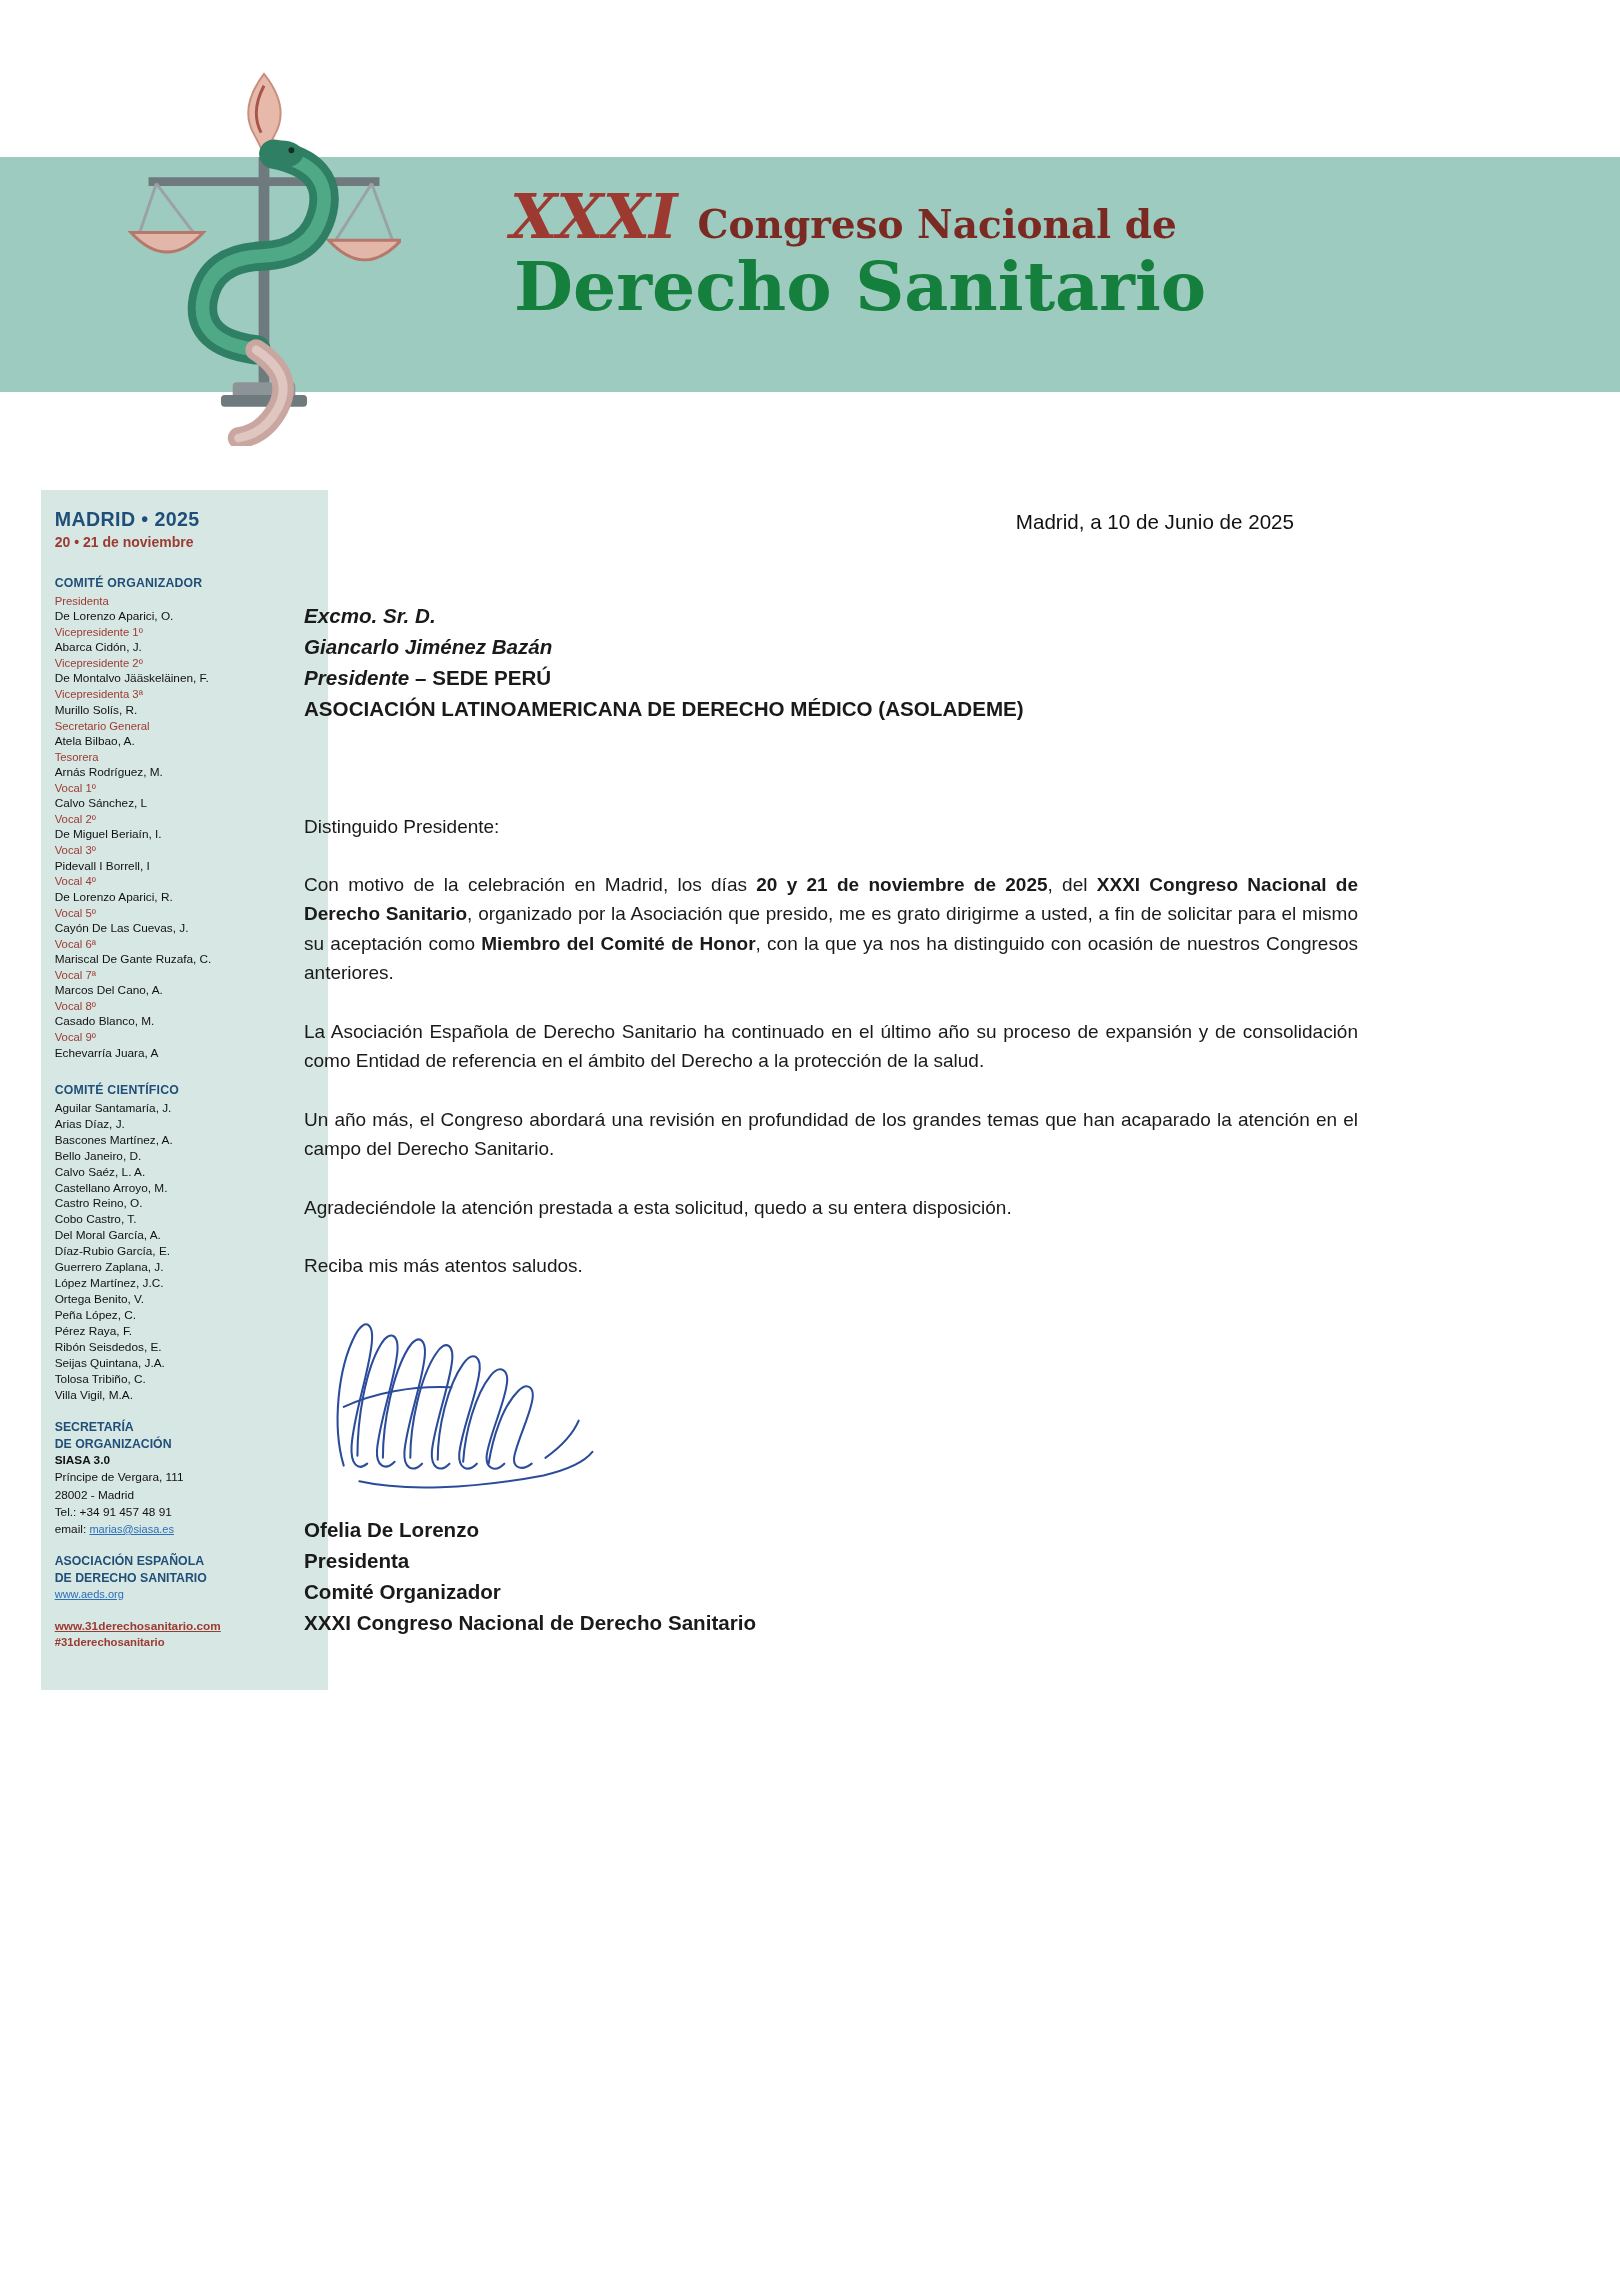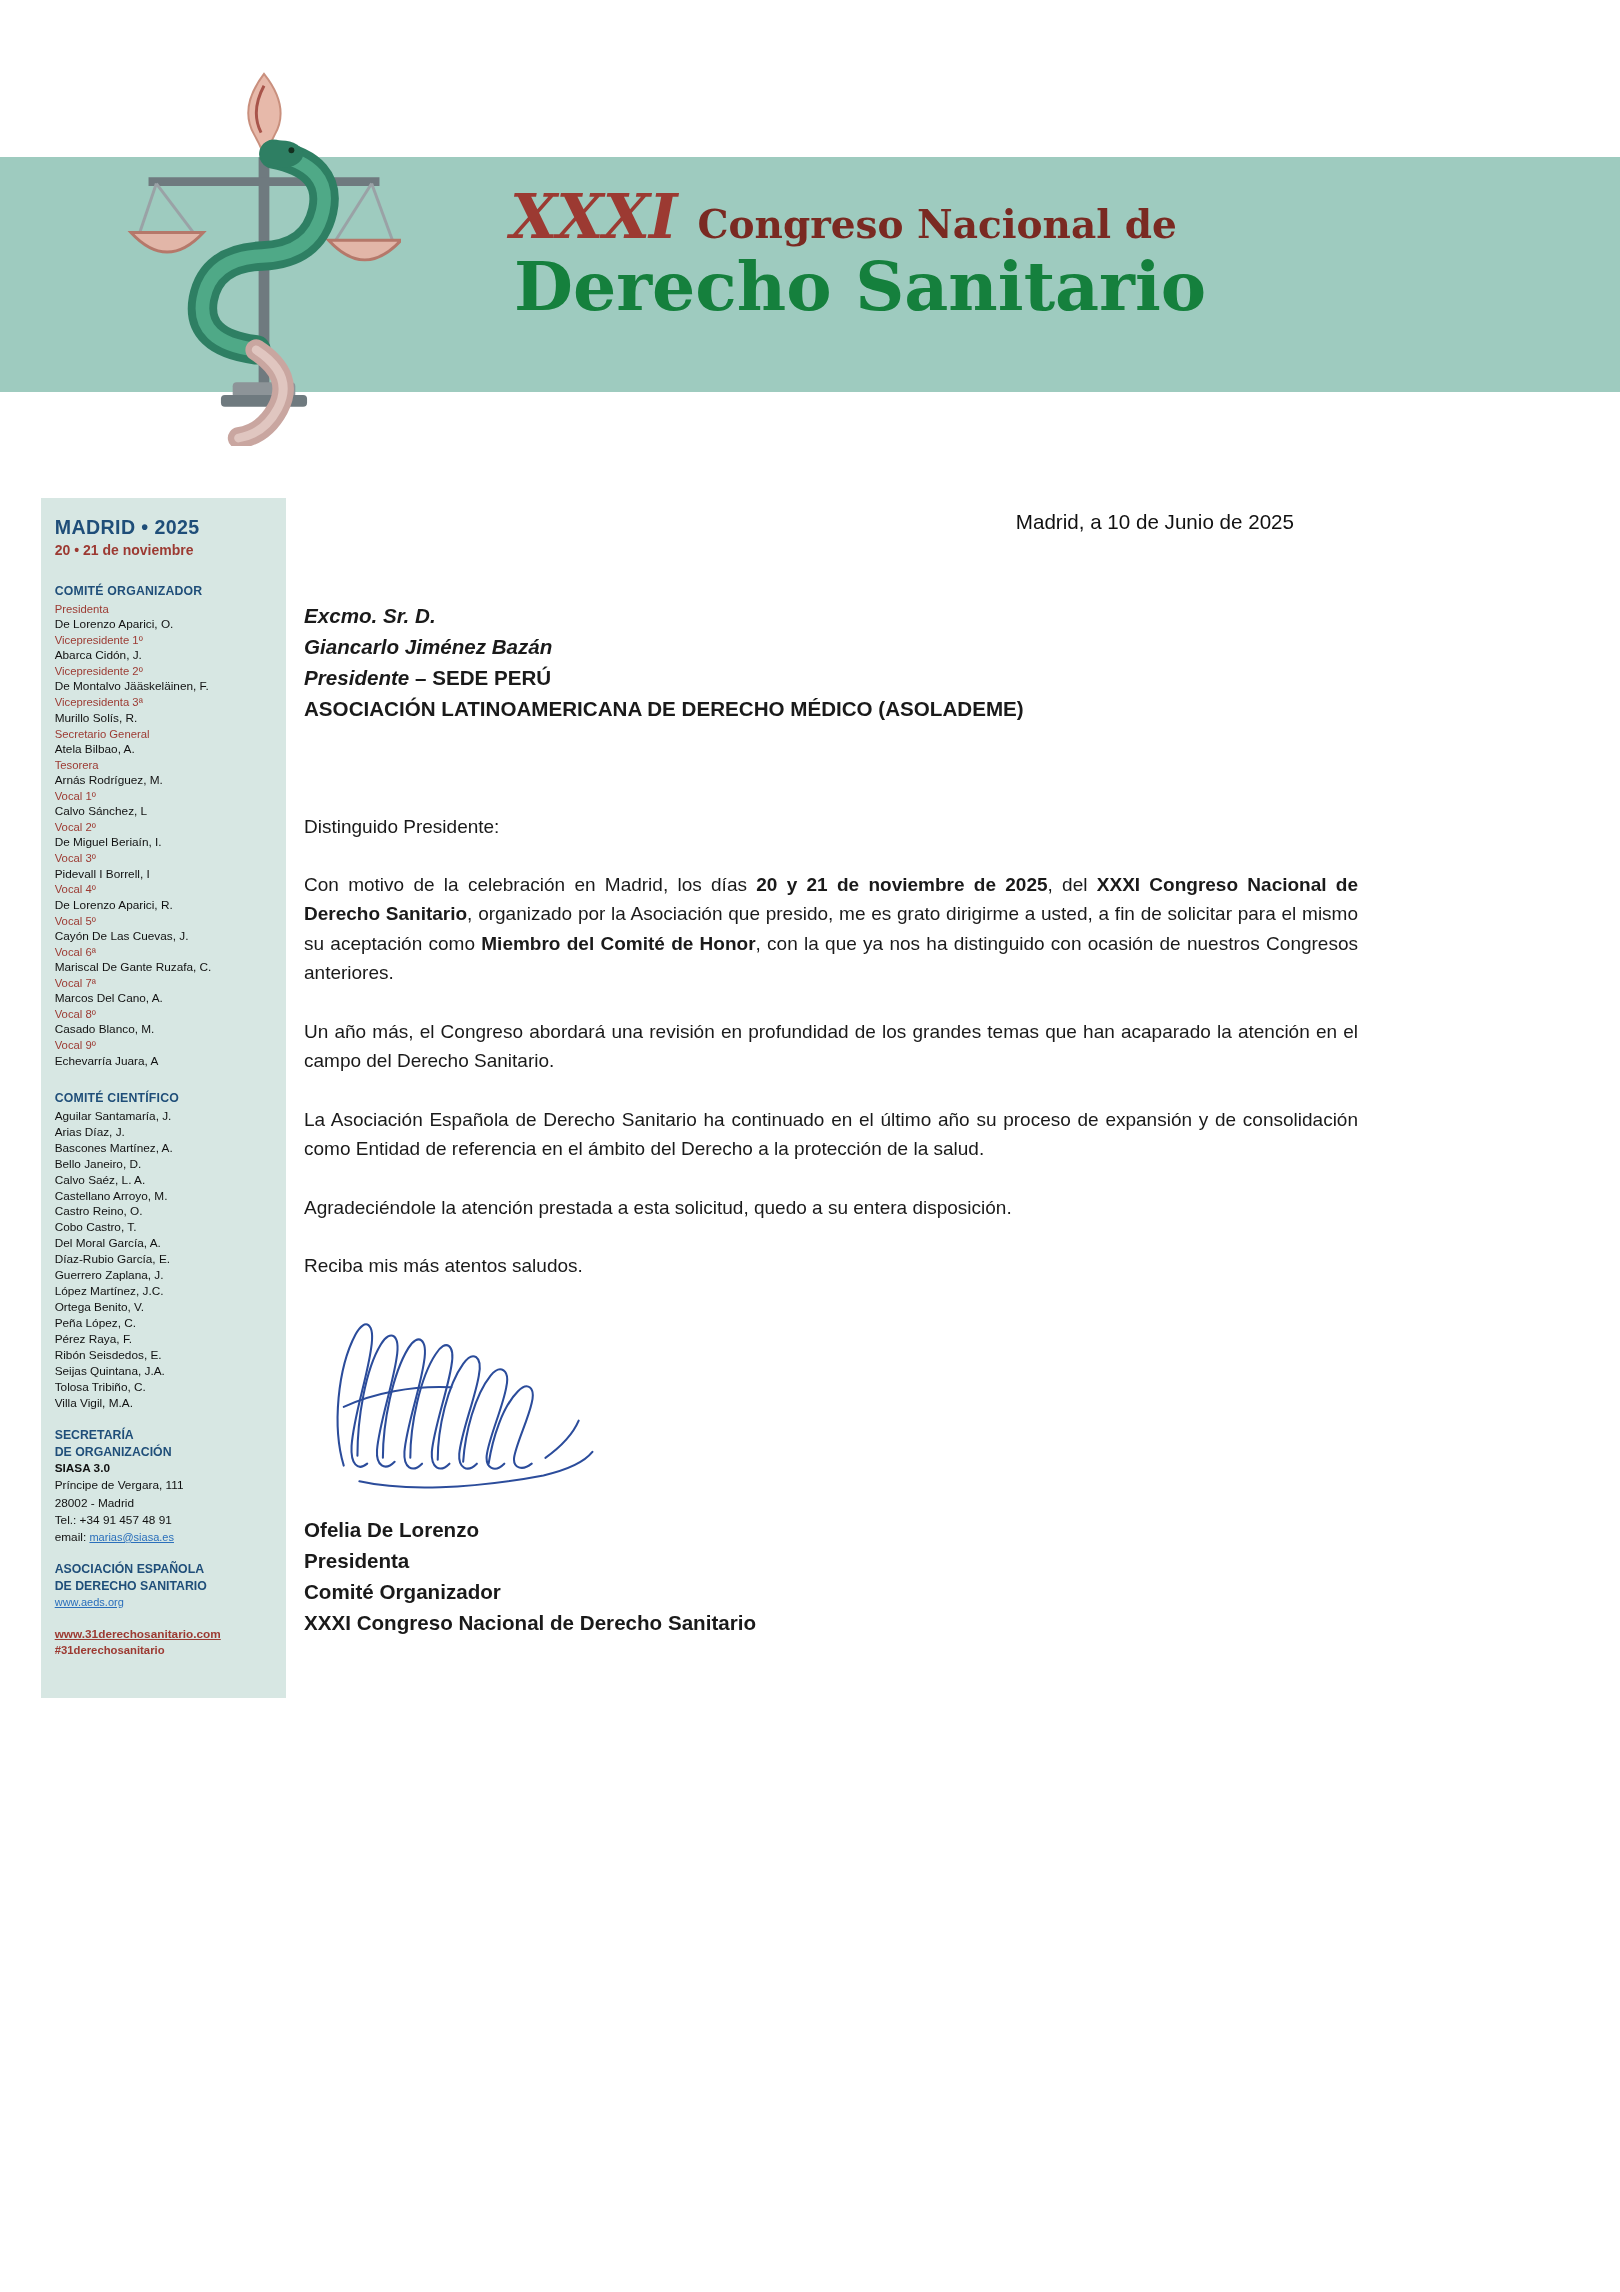--- a/index.html
+++ b/index.html
@@ -67,25 +67,24 @@
     line-height: 1.05;
     margin-top: 3.9px;
     margin-left: 4px;
   }
 
   
   #sidebar {
     position: absolute;
     left: 41px;
     top: 490px;
-    width: 245px;
+    width: 287px;
     background: #d7e7e3;
     padding: 17.6px 13.7px 39px 13.7px;
     box-sizing: border-box;
-    margin-top: 8px;
   }
   .sb-city {
     font-size: 19.6px;
     font-weight: bold;
     color: #1f4e79;
     letter-spacing: 0.4px;
   }
   .sb-dates {
     font-size: 14px;
     font-weight: bold;
@@ -338,22 +337,22 @@
       <span class="rec-italic-bold">Presidente</span><span class="rec-bold"> – SEDE PERÚ</span>
     </div>
     <div class="rec-bold">ASOCIACIÓN LATINOAMERICANA DE DERECHO MÉDICO (ASOLADEME)</div>
   </div>
 
   <div id="body-copy">
     <p class="nojust">Distinguido Presidente:</p>
 
     <p><span>Con motivo de la celebración en Madrid, los días </span><b>20 y 21 de noviembre de 2025</b><span>, del </span><b>XXXI Congreso Nacional de Derecho Sanitario</b><span>, organizado por la Asociación que presido, me es grato dirigirme a usted, a fin de solicitar para el mismo su aceptación como </span><b>Miembro del Comité de Honor</b><span>, con la que ya nos ha distinguido con ocasión de nuestros Congresos anteriores.</span></p>
 
+    <p>La Asociación Española de Derecho Sanitario ha continuado en el último año su proceso de expansión y de consolidación como Entidad de referencia en el ámbito del Derecho a la protección de la salud.</p>
     <p>Un año más, el Congreso abordará una revisión en profundidad de los grandes temas que han acaparado la atención en el campo del Derecho Sanitario.</p>
-    <p>La Asociación Española de Derecho Sanitario ha continuado en el último año su proceso de expansión y de consolidación como Entidad de referencia en el ámbito del Derecho a la protección de la salud.</p>
     <p class="nojust">Agradeciéndole la atención prestada a esta solicitud, quedo a su entera disposición.</p>
     <p class="nojust">Reciba mis más atentos saludos.</p>
   </div>
 
   <div id="signature-area">
     <div id="signature-svg">
       <svg width="314" height="186" viewBox="0 0 320 190" xmlns="http://www.w3.org/2000/svg">
         <g fill="none" stroke="#2b4c9b" stroke-width="2.1" stroke-linecap="round">
           <path d="M30 160 C18 120 24 60 42 26 C52 8 62 14 58 40 C54 70 40 110 38 140 C37 158 44 166 54 158"></path>
           <path d="M44 150 C44 112 52 62 68 36 C78 20 88 26 84 50 C80 78 66 118 64 144 C63 160 72 166 82 156"></path>

